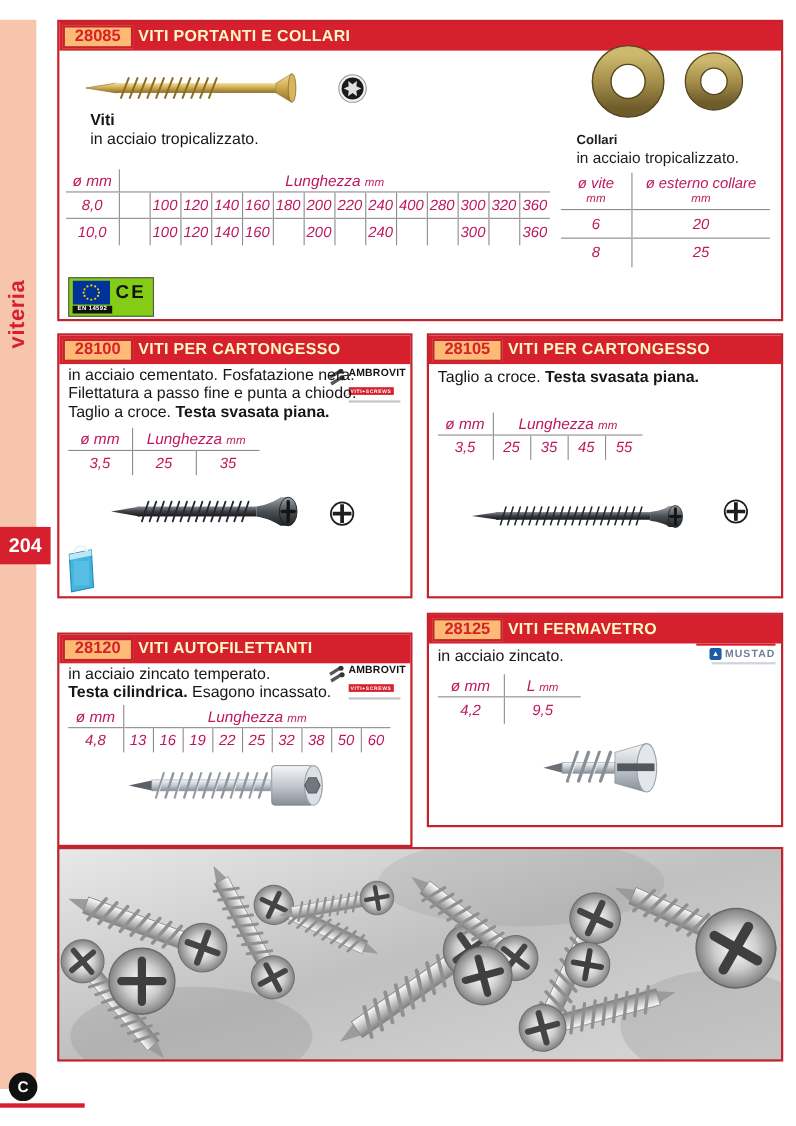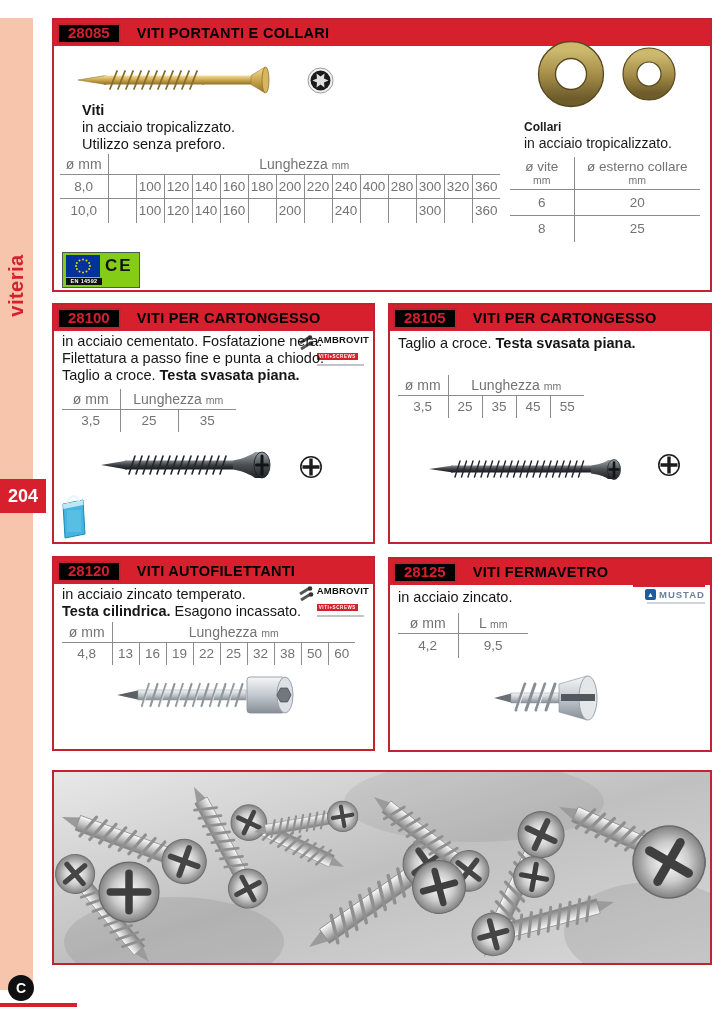--- a/index.html
+++ b/index.html
@@ -15,35 +15,35 @@
            font-size:18px;display:flex;align-items:center;justify-content:center;}
   .corner{position:absolute;left:8px;top:975px;width:26px;height:26px;border-radius:50%;background:#101010;color:#fff;
           font-weight:bold;font-size:14px;display:flex;align-items:center;justify-content:center;}
   .redline{position:absolute;left:0;top:1003px;width:77px;height:4px;background:#d6202e;}
 
   
   .sec{position:absolute;border:2px solid #c2242f;background:#fff;}
   #s28085{left:52px;top:18px;width:660px;height:274px;}
   #s28100{left:52px;top:303px;width:323px;height:241px;}
   #s28105{left:388px;top:303px;width:324px;height:241px;}
-  #s28120{left:52px;top:556px;width:323px;height:195px;}
+  #s28120{left:52px;top:575px;width:323px;height:195px;}
   #s28125{left:388px;top:557px;width:324px;height:195px;}
   #photo{position:absolute;left:52px;top:770px;width:660px;height:195px;border:2px solid #c2242f;background:#c9c9c9;overflow:hidden;}
 
   .sec-head{display:flex;align-items:center;background:#d6202e;height:26px;padding-left:3px;}
-  .code{background:#000000;border:2px solid #c2242f;color:#d6202e;font-weight:bold;font-size:15px;padding:0 9px;
+  .code{background:#fdba74;border:2px solid #c2242f;color:#d6202e;font-weight:bold;font-size:15px;padding:0 9px;
         height:21px;line-height:18px;display:flex;align-items:center;}
-  .sec-title{color:#000000;font-weight:bold;font-size:14.5px;margin-left:16px;letter-spacing:.3px;}
+  .sec-title{color:#fef9c3;font-weight:bold;font-size:14.5px;margin-left:5px;letter-spacing:.3px;}
 
   .desc{position:absolute;font-size:14.5px;line-height:17px;color:#161616;white-space:nowrap;}
   .b{font-weight:bold;}
   .abs{position:absolute;}
 
   
-  table.tbl{border-collapse:collapse;font-size:13.5px;color:#737373;}
+  table.tbl{border-collapse:collapse;font-size:13.5px;color:#be185d;font-style:italic;}
   .tbl th{font-weight:normal;font-size:14px;padding:2px 4px;text-align:center;}
   .tbl td{text-align:center;padding:3px 2px;}
   .tbl th,.tbl td{border-left:1px solid #8c8c8c;}
   .tbl th:first-child,.tbl td:first-child{border-left:none;}
   .tbl tr+tr td{border-top:1px solid #8c8c8c;}
   .tbl small{font-size:10.5px;}
   .bigtbl td{min-width:28px;height:24px;}
   .bigtbl td.dia{width:48px;}
   .t28100 td{width:58px;height:22px;}
   .t28105 td{width:34px;height:22px;}
@@ -132,21 +132,20 @@
 
     <svg class="abs" style="left:253px;top:47px;" width="27" height="27" viewBox="0 0 27 27">
       <circle cx="13.5" cy="13.5" r="12.5" fill="#f2f2f2" stroke="#9a9a9a"></circle>
       <circle cx="13.5" cy="13.5" r="10" fill="#1b1b1b"></circle>
       <polygon points="21.5,13.5 17,15.5 17.5,20.4 13.5,17.5 9.5,20.4 10,15.5 5.5,13.5 10,11.5 9.5,6.6 13.5,9.5 17.5,6.6 17,11.5" fill="#e0e0e0"></polygon>
     </svg>
 
     <div class="desc" style="left:28px;top:82px;">
       <div class="b">Viti</div>
       <div>in acciaio tropicalizzato.</div>
-      <div>Utilizzo senza preforo.</div>
     </div>
 
     <div class="abs" style="left:6px;top:134px;">
       <table class="tbl bigtbl">
         <tbody>
             <tr>
           <th><span>ø mm</span></th>
           <th colspan="14"><span>Lunghezza</span> <small>mm</small></th>
         </tr>
         <tr>

